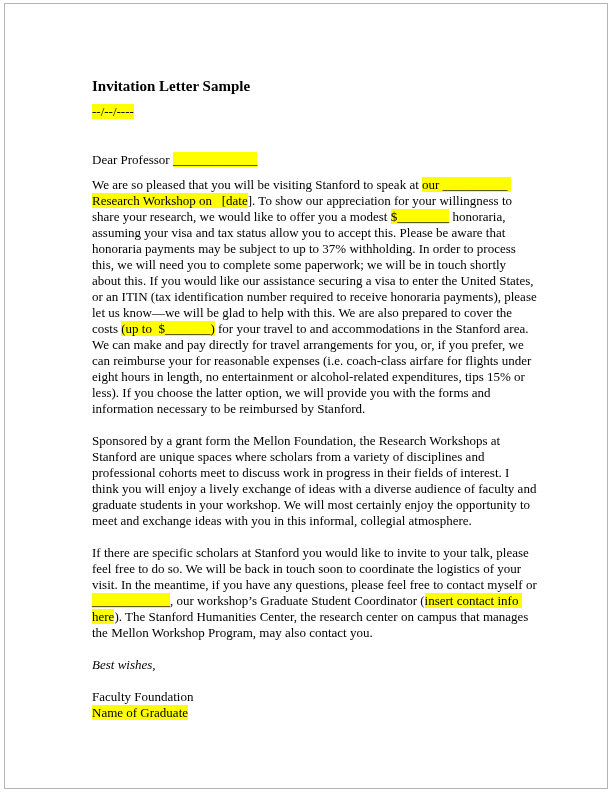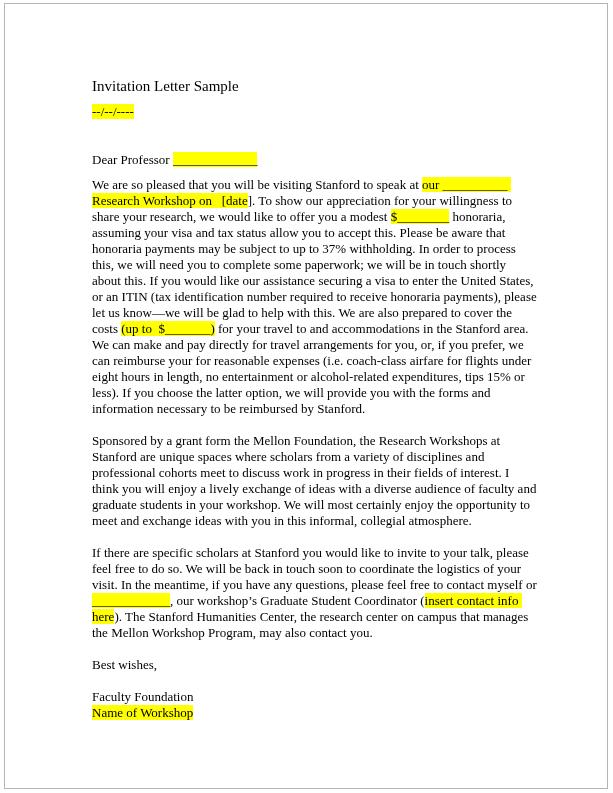--- a/index.html
+++ b/index.html
@@ -29,34 +29,35 @@
     left: 87px;
     top: 73px;
     width: 446px;
     font-size: 13px;
     line-height: 16px;
     text-align: left;
   }
   h1.doc-title {
     font-size: 15px;
     line-height: 18px;
-    font-weight: normal;
+    font-weight: bold;
     margin: 0 0 9px 0;
   }
   .date-line {
     margin: 0 0 32px 0;
   }
   .salutation {
     margin: 16px 0 9px 0;
   }
   p.body-para {
     margin: 0 0 16px 0;
   }
   .closing-line {
     margin: 16px 0 16px 0;
+    font-style: italic;
   }
   .signature-block {
     margin: 0;
   }
   .date-line, .salutation, p.body-para, .signature-block {
     white-space: pre-wrap;
   }
   .hl {
     background: #ffff00;
   }
@@ -74,16 +75,16 @@
     <p class="salutation"><span>Dear Professor </span><span class="hl">_____________</span></p>
 
     <p class="body-para"><span>We are so pleased that you will be visiting Stanford to speak at </span><span class="hl">our __________ Research Workshop on   [date</span><span>]. To show our appreciation for your willingness to share your research, we would like to offer you a modest </span><span class="hl">$________</span><span> honoraria, assuming your visa and tax status allow you to accept this. Please be aware that honoraria payments may be subject to up to 37% withholding. In order to process this, we will need you to complete some paperwork; we will be in touch shortly about this. If you would like our assistance securing a visa to enter the United States, or an ITIN (tax identification number required to receive honoraria payments), please let us know—we will be glad to help with this. We are also prepared to cover the costs </span><span class="hl">(up to  $_______)</span><span> for your travel to and accommodations in the Stanford area. We can make and pay directly for travel arrangements for you, or, if you prefer, we can reimburse your for reasonable expenses (i.e. coach-class airfare for flights under eight hours in length, no entertainment or alcohol-related expenditures, tips 15% or less). If you choose the latter option, we will provide you with the forms and information necessary to be reimbursed by Stanford.</span></p>
 
     <p class="body-para"><span>Sponsored by a grant form the Mellon Foundation, the Research Workshops at Stanford are unique spaces where scholars from a variety of disciplines and professional cohorts meet to discuss work in progress in their fields of interest. I think you will enjoy a lively exchange of ideas with a diverse audience of faculty and graduate students in your workshop. We will most certainly enjoy the opportunity to meet and exchange ideas with you in this informal, collegial atmosphere.</span></p>
 
     <p class="body-para"><span>If there are specific scholars at Stanford you would like to invite to your talk, please feel free to do so. We will be back in touch soon to coordinate the logistics of your visit. In the meantime, if you have any questions, please feel free to contact myself or </span><span class="hl">____________</span><span>, our workshop’s Graduate Student Coordinator (</span><span class="hl">insert contact info here</span><span>). The Stanford Humanities Center, the research center on campus that manages the Mellon Workshop Program, may also contact you.</span></p>
 
     <p class="closing-line">Best wishes,</p>
 
-    <p class="signature-block"><span>Faculty Foundation</span><br><span class="hl">Name of Workshop</span></p>
+    <p class="signature-block"><span>Faculty Foundation</span><br><span class="hl">Name of Graduate</span></p>
 
   </div>
 </div>
 
 </body></html>

